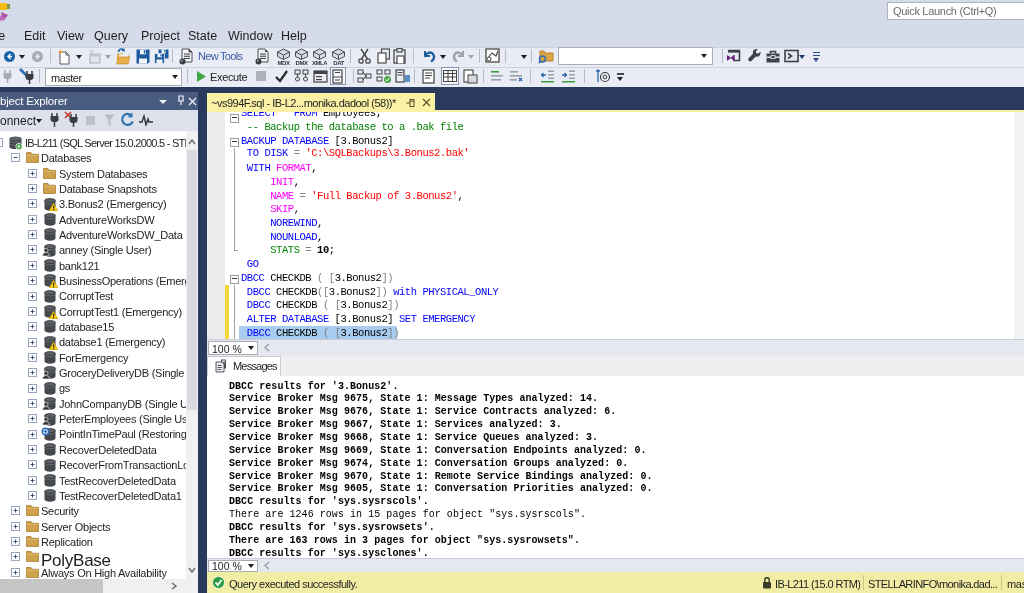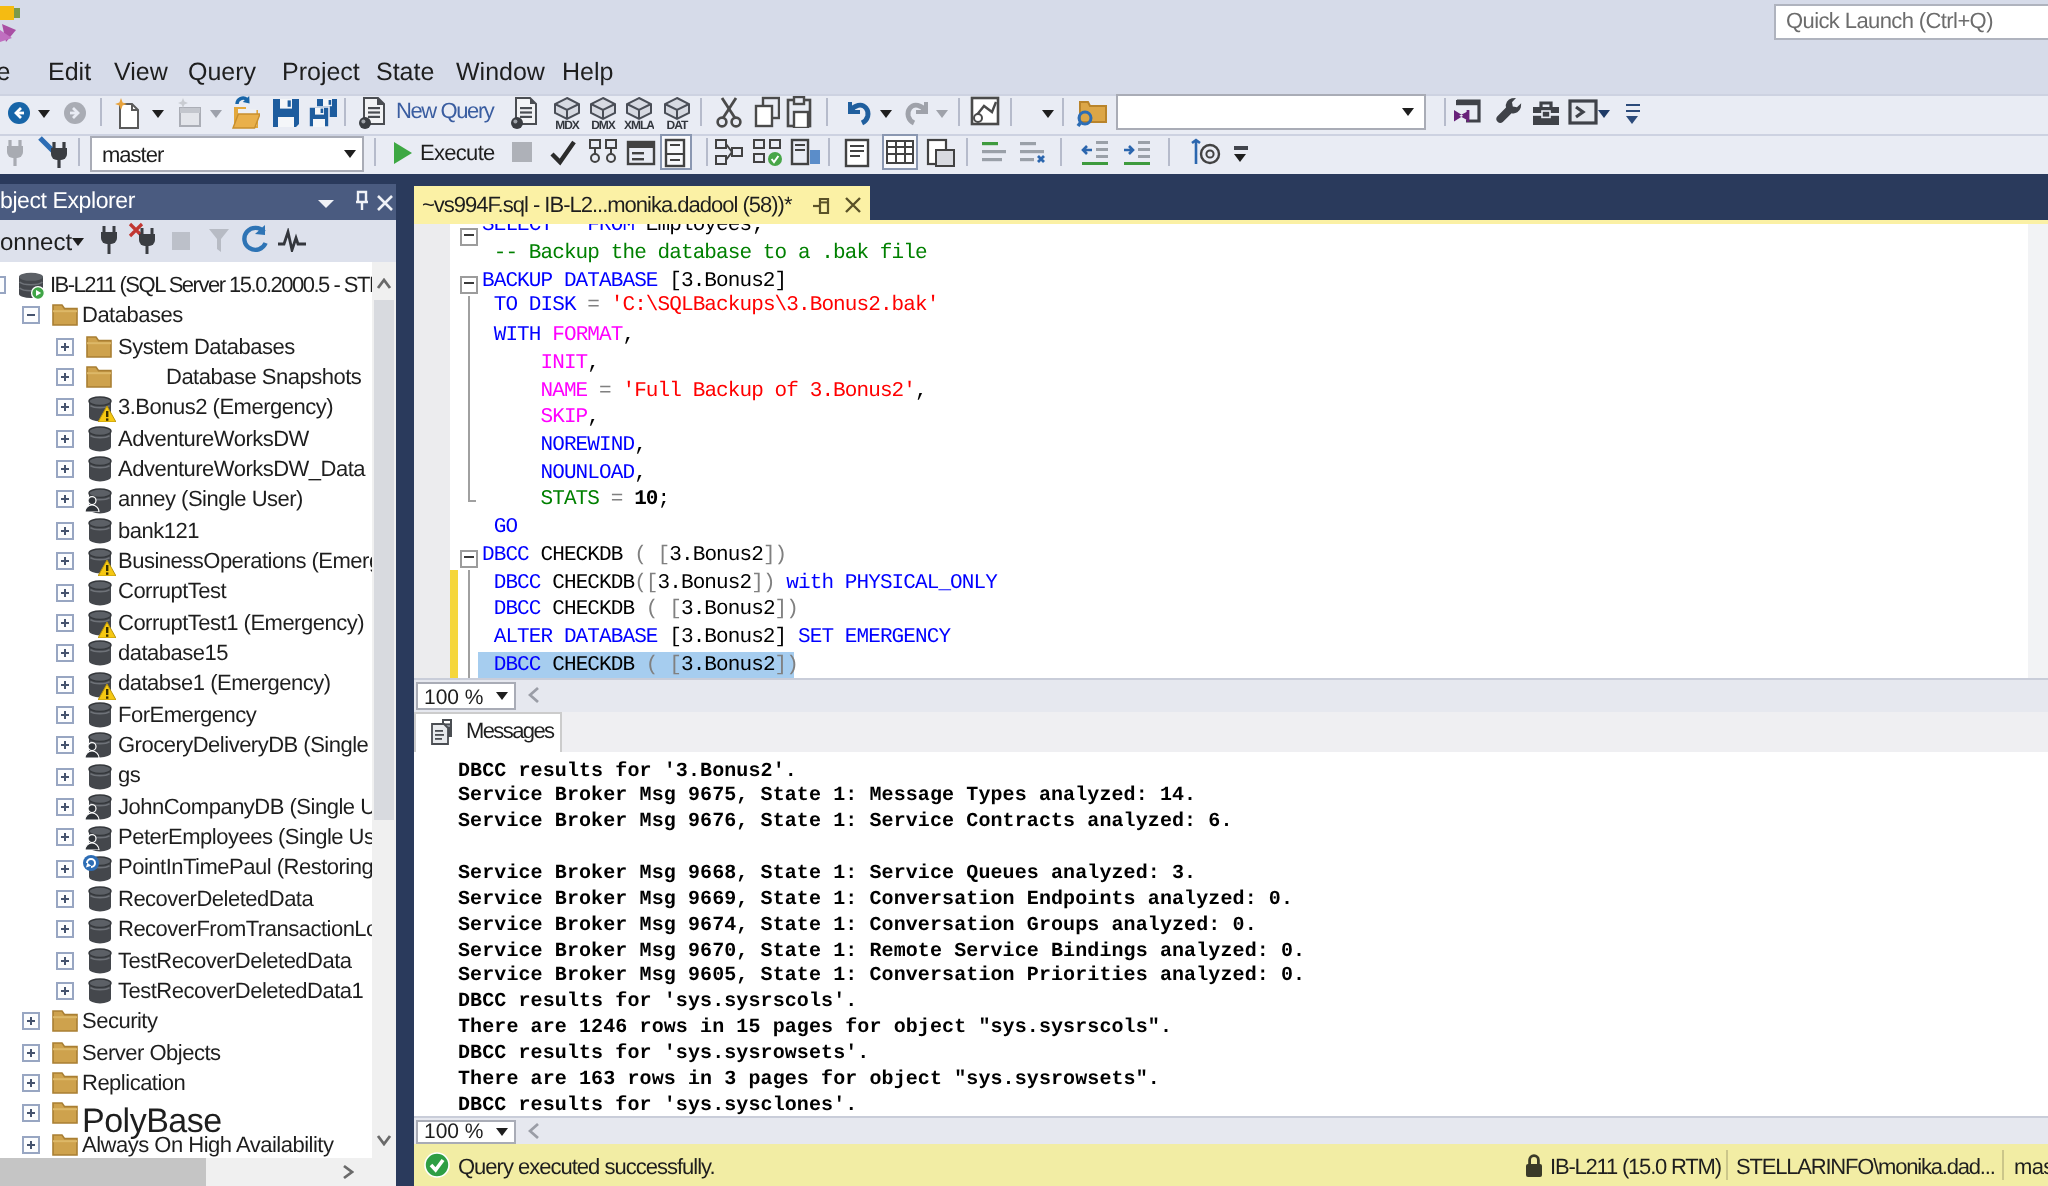--- a/index.html
+++ b/index.html
@@ -82,21 +82,21 @@
 <svg class="abs" style="left:179px;top:48px;" width="14" height="17" viewBox="0 0 14 17">
 <path d="M3 1 L10 1 L13 4 L13 14 L3 14 Z" fill="#F2F3F5" stroke="#4A4D52"></path>
 <path d="M10 1 L10 4 L13 4" fill="none" stroke="#4A4D52"></path>
 <path d="M10 1 L13 4 L10 4 Z" fill="#4A4D52"></path>
 <rect x="5" y="5.5" width="6" height="1.1" fill="#4A4D52"></rect>
 <rect x="5" y="7.7" width="6" height="1.1" fill="#4A4D52"></rect>
 <rect x="5" y="9.9" width="6" height="1.1" fill="#4A4D52"></rect>
 <circle cx="3.5" cy="13.5" r="3" fill="#3A3D42"></circle>
 <circle cx="2.7" cy="12.7" r="1" fill="#9FA3A9"></circle>
 </svg>
-<div class="abs" style="left:198px;top:50px;font-size:11px;letter-spacing:-0.7px;color:#3A5DA0;">New Query</div>
+<div class="abs" style="left:198px;top:50px;font-size:11px;letter-spacing:-0.7px;color:#3A5DA0;">New Tools</div>
 <svg class="abs" style="left:255px;top:48px;" width="14" height="17" viewBox="0 0 14 17">
 <path d="M3 1 L10 1 L13 4 L13 14 L3 14 Z" fill="#F2F3F5" stroke="#4A4D52"></path>
 <path d="M10 1 L13 4 L10 4 Z" fill="#4A4D52"></path>
 <rect x="5" y="5.5" width="6" height="1.1" fill="#4A4D52"></rect>
 <rect x="5" y="7.7" width="6" height="1.1" fill="#4A4D52"></rect>
 <rect x="5" y="9.9" width="6" height="1.1" fill="#4A4D52"></rect>
 <circle cx="3.5" cy="13.5" r="3" fill="#3A3D42"></circle>
 <circle cx="2.7" cy="12.7" r="1" fill="#9FA3A9"></circle>
 </svg>
 <svg class="abs" style="left:276px;top:48px;" width="15" height="17" viewBox="0 0 15 17">
@@ -367,21 +367,21 @@
 <div class="abs" style="left:59px;top:36.5px;font-size:11px;letter-spacing:-0.25px;color:#1E1E1E;white-space:nowrap;">System Databases</div>
 <svg class="abs" style="left:28px;top:53.05px;" width="9" height="9" viewBox="0 0 9 9">
         <rect x="0.5" y="0.5" width="8" height="8" fill="#FCFDFE" stroke="#98A6C2" stroke-width="1"></rect>
         <path d="M2.5 4.5 L6.5 4.5" stroke="#45536E" stroke-width="1"></path>
         <path d="M4.5 2.5 L4.5 6.5" stroke="#45536E" stroke-width="1"></path>
       </svg>
 <svg class="abs" style="left:43px;top:52.05px;" width="13" height="11" viewBox="0 0 13 11">
 <path d="M0.5 10.5 L0.5 0.5 L5 0.5 L6.3 2.3 L12.5 2.3 L12.5 10.5 Z" fill="#CEA24D" stroke="#A97F33" stroke-width="0.8"></path>
 <path d="M0.5 3.6 L12.5 3.6" stroke="#DDB868" stroke-width="1"></path>
 </svg>
-<div class="abs" style="left:59px;top:51.849999999999994px;font-size:11px;letter-spacing:-0.25px;color:#1E1E1E;white-space:nowrap;margin-left:24px;">Database Snapshots</div>
+<div class="abs" style="left:59px;top:51.849999999999994px;font-size:11px;letter-spacing:-0.25px;color:#1E1E1E;white-space:nowrap;">Database Snapshots</div>
 <svg class="abs" style="left:28px;top:68.4px;" width="9" height="9" viewBox="0 0 9 9">
         <rect x="0.5" y="0.5" width="8" height="8" fill="#FCFDFE" stroke="#98A6C2" stroke-width="1"></rect>
         <path d="M2.5 4.5 L6.5 4.5" stroke="#45536E" stroke-width="1"></path>
         <path d="M4.5 2.5 L4.5 6.5" stroke="#45536E" stroke-width="1"></path>
       </svg>
 <svg class="abs" style="left:43px;top:66.60000000000001px;" width="14" height="13" viewBox="0 0 14 13">
 <path d="M1.5 2.5 L12.5 2.5 L12.5 10.5 A5.5 2.2 0 0 1 1.5 10.5 Z" fill="#44474C"></path>
 <ellipse cx="7" cy="2.6" rx="5.5" ry="2.1" fill="#5C6066"></ellipse>
 <ellipse cx="7" cy="2.6" rx="5.5" ry="2.1" fill="none" stroke="#34373B" stroke-width="0.7"></ellipse>
 <path d="M2.2 4.8 A5.5 2 0 0 0 11.8 4.8" fill="none" stroke="#6E7278" stroke-width="0.8"></path>
@@ -779,27 +779,28 @@
 <path d="M1 3 L7 3 L9 5 L9 13 L1 13 Z" fill="#E8EAED" stroke="#4A4D52" stroke-width="0.9"></path>
 <rect x="2.5" y="6" width="4" height="0.9" fill="#4A4D52"></rect>
 <rect x="2.5" y="8" width="4.5" height="0.9" fill="#4A4D52"></rect>
 <rect x="2.5" y="10" width="3.5" height="0.9" fill="#4A4D52"></rect>
 </svg>
 <div class="abs" style="left:233px;top:359.5px;font-size:11px;letter-spacing:-0.8px;color:#1E1E1E;">Messages</div>
 <div class="abs" style="left:207px;top:376px;width:817px;height:182px;background:#FFFFFF;"></div>
 <div class="abs mono" style="left:229px;top:380.5px;font-size:10px;letter-spacing:0.05px;font-weight:bold;color:#000;">DBCC&nbsp;results&nbsp;for&nbsp;'3.Bonus2'.</div>
 <div class="abs mono" style="left:229px;top:393.37px;font-size:10px;letter-spacing:0.05px;font-weight:bold;color:#000;">Service&nbsp;Broker&nbsp;Msg&nbsp;9675,&nbsp;State&nbsp;1:&nbsp;Message&nbsp;Types&nbsp;analyzed:&nbsp;14.</div>
 <div class="abs mono" style="left:229px;top:406.24px;font-size:10px;letter-spacing:0.05px;font-weight:bold;color:#000;">Service&nbsp;Broker&nbsp;Msg&nbsp;9676,&nbsp;State&nbsp;1:&nbsp;Service&nbsp;Contracts&nbsp;analyzed:&nbsp;6.</div>
+<div class="abs mono" style="left:229px;top:419.11px;font-size:10px;letter-spacing:0.05px;font-weight:bold;color:#000;">Service&nbsp;Broker&nbsp;Msg&nbsp;9667,&nbsp;State&nbsp;1:&nbsp;Services&nbsp;analyzed:&nbsp;3.</div>
 <div class="abs mono" style="left:229px;top:431.98px;font-size:10px;letter-spacing:0.05px;font-weight:bold;color:#000;">Service&nbsp;Broker&nbsp;Msg&nbsp;9668,&nbsp;State&nbsp;1:&nbsp;Service&nbsp;Queues&nbsp;analyzed:&nbsp;3.</div>
 <div class="abs mono" style="left:229px;top:444.85px;font-size:10px;letter-spacing:0.05px;font-weight:bold;color:#000;">Service&nbsp;Broker&nbsp;Msg&nbsp;9669,&nbsp;State&nbsp;1:&nbsp;Conversation&nbsp;Endpoints&nbsp;analyzed:&nbsp;0.</div>
 <div class="abs mono" style="left:229px;top:457.72px;font-size:10px;letter-spacing:0.05px;font-weight:bold;color:#000;">Service&nbsp;Broker&nbsp;Msg&nbsp;9674,&nbsp;State&nbsp;1:&nbsp;Conversation&nbsp;Groups&nbsp;analyzed:&nbsp;0.</div>
 <div class="abs mono" style="left:229px;top:470.59px;font-size:10px;letter-spacing:0.05px;font-weight:bold;color:#000;">Service&nbsp;Broker&nbsp;Msg&nbsp;9670,&nbsp;State&nbsp;1:&nbsp;Remote&nbsp;Service&nbsp;Bindings&nbsp;analyzed:&nbsp;0.</div>
 <div class="abs mono" style="left:229px;top:483.46px;font-size:10px;letter-spacing:0.05px;font-weight:bold;color:#000;">Service&nbsp;Broker&nbsp;Msg&nbsp;9605,&nbsp;State&nbsp;1:&nbsp;Conversation&nbsp;Priorities&nbsp;analyzed:&nbsp;0.</div>
 <div class="abs mono" style="left:229px;top:496.33px;font-size:10px;letter-spacing:0.05px;font-weight:bold;color:#000;">DBCC&nbsp;results&nbsp;for&nbsp;'sys.sysrscols'.</div>
-<div class="abs mono" style="left:229px;top:509.2px;font-size:10px;letter-spacing:0.05px;font-weight:bold;color:#000;">There&nbsp;are&nbsp;1246&nbsp;rows&nbsp;in&nbsp;15&nbsp;pages&nbsp;for&nbsp;object&nbsp;"sys.sysrscols".</div>
+<div class="abs mono" style="left:229px;top:509.2px;font-size:10px;letter-spacing:0.05px;font-weight:normal;color:#000;">There&nbsp;are&nbsp;1246&nbsp;rows&nbsp;in&nbsp;15&nbsp;pages&nbsp;for&nbsp;object&nbsp;"sys.sysrscols".</div>
 <div class="abs mono" style="left:229px;top:522.0699999999999px;font-size:10px;letter-spacing:0.05px;font-weight:bold;color:#000;">DBCC&nbsp;results&nbsp;for&nbsp;'sys.sysrowsets'.</div>
 <div class="abs mono" style="left:229px;top:534.94px;font-size:10px;letter-spacing:0.05px;font-weight:bold;color:#000;">There&nbsp;are&nbsp;163&nbsp;rows&nbsp;in&nbsp;3&nbsp;pages&nbsp;for&nbsp;object&nbsp;"sys.sysrowsets".</div>
 <div class="abs mono" style="left:229px;top:547.81px;font-size:10px;letter-spacing:0.05px;font-weight:bold;color:#000;">DBCC&nbsp;results&nbsp;for&nbsp;'sys.sysclones'.</div>
 <div class="abs" style="left:207px;top:558px;width:817px;height:14px;background:#E6E8EF;border-top:1px solid #C9CDD9;"></div>
 <div class="cbox" style="left:208px;top:559.5px;width:50px;height:12px;"></div>
 <div class="abs" style="left:212px;top:560px;font-size:10.5px;color:#1E1E1E;">100 %</div>
 <div class="carat" style="left:248px;top:564px;"></div>
 <svg class="abs" style="left:264px;top:561px;" width="6" height="9" viewBox="0 0 6 9">
       <path d="M5 1 L1 4.5 L5 8" fill="none" stroke="#9A9DA6" stroke-width="1.4"></path>
     </svg>

